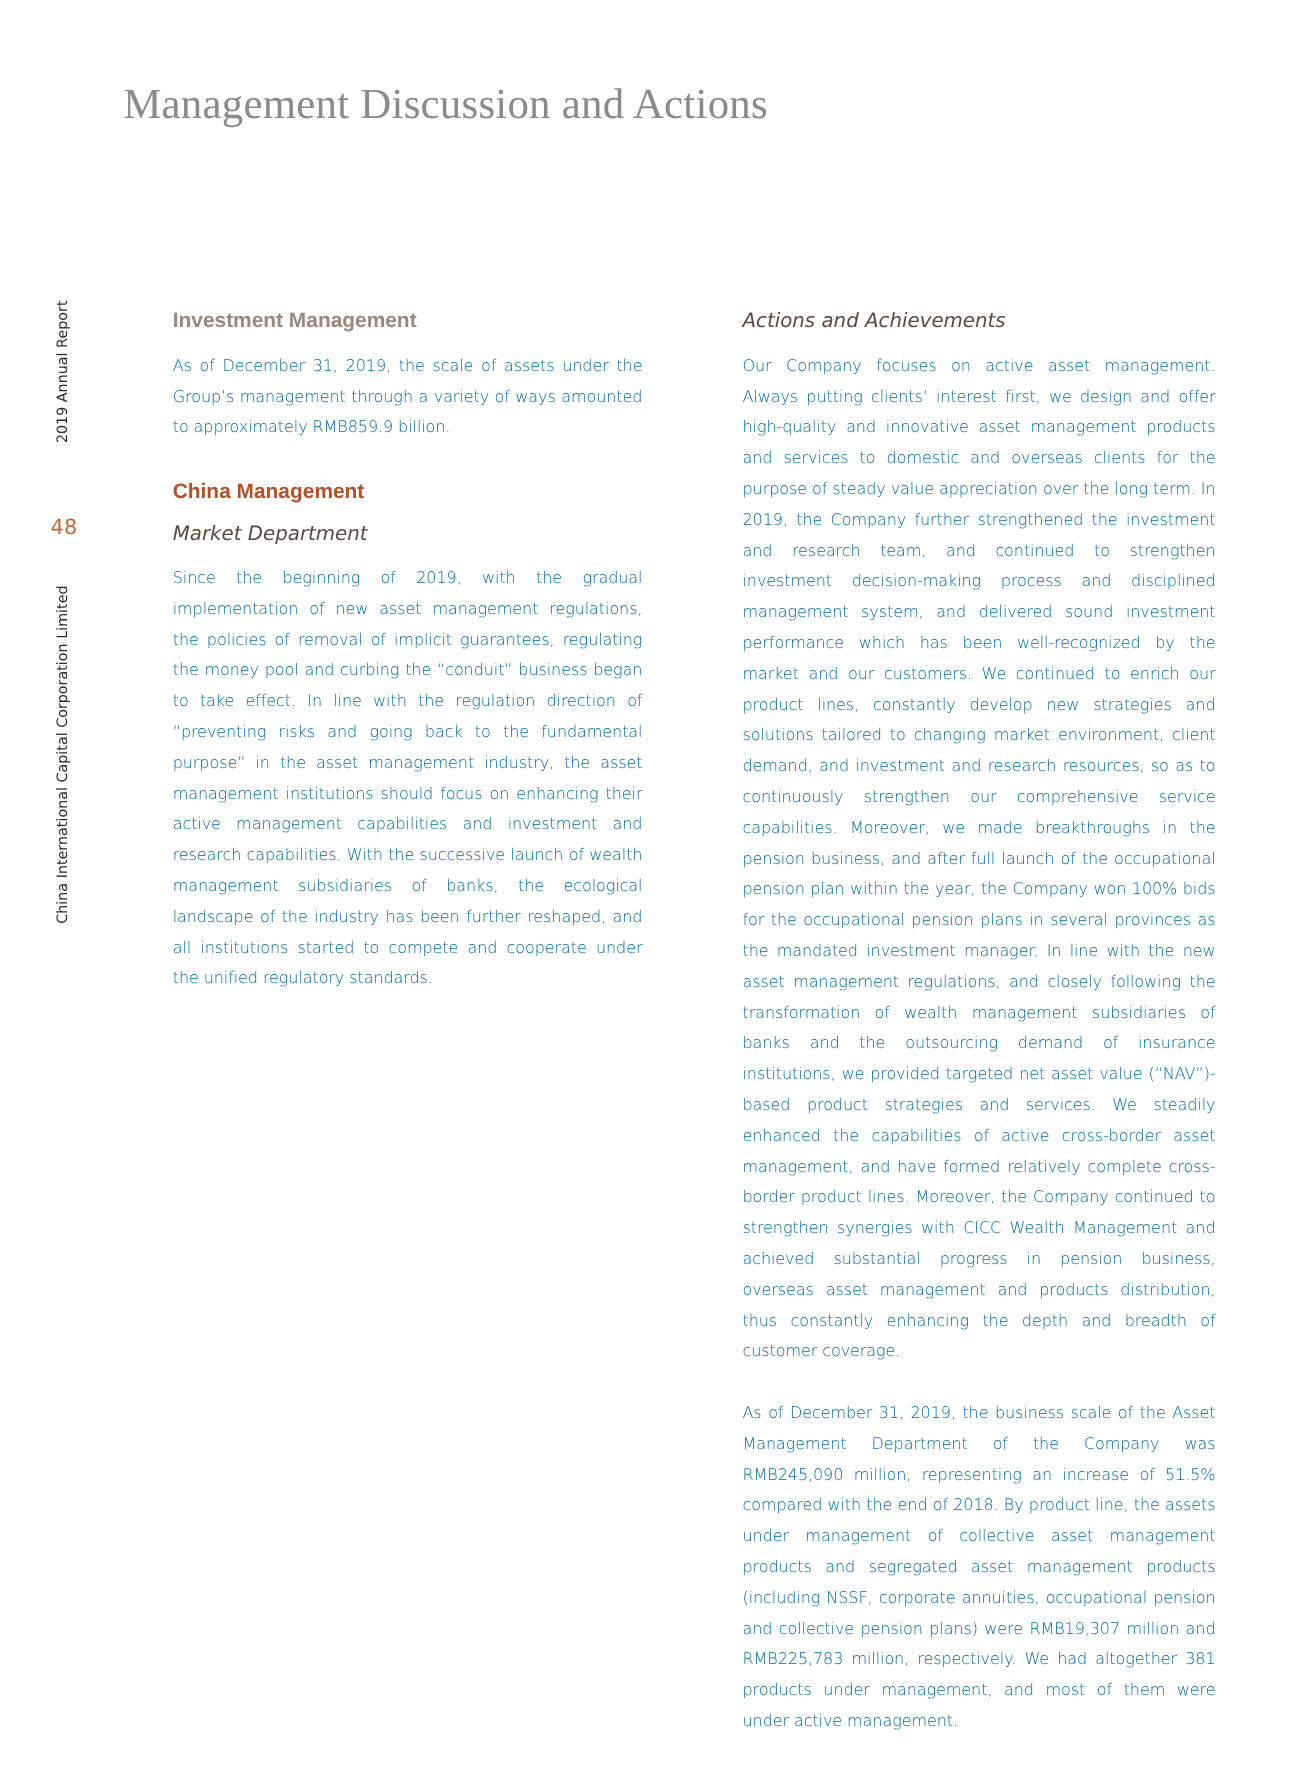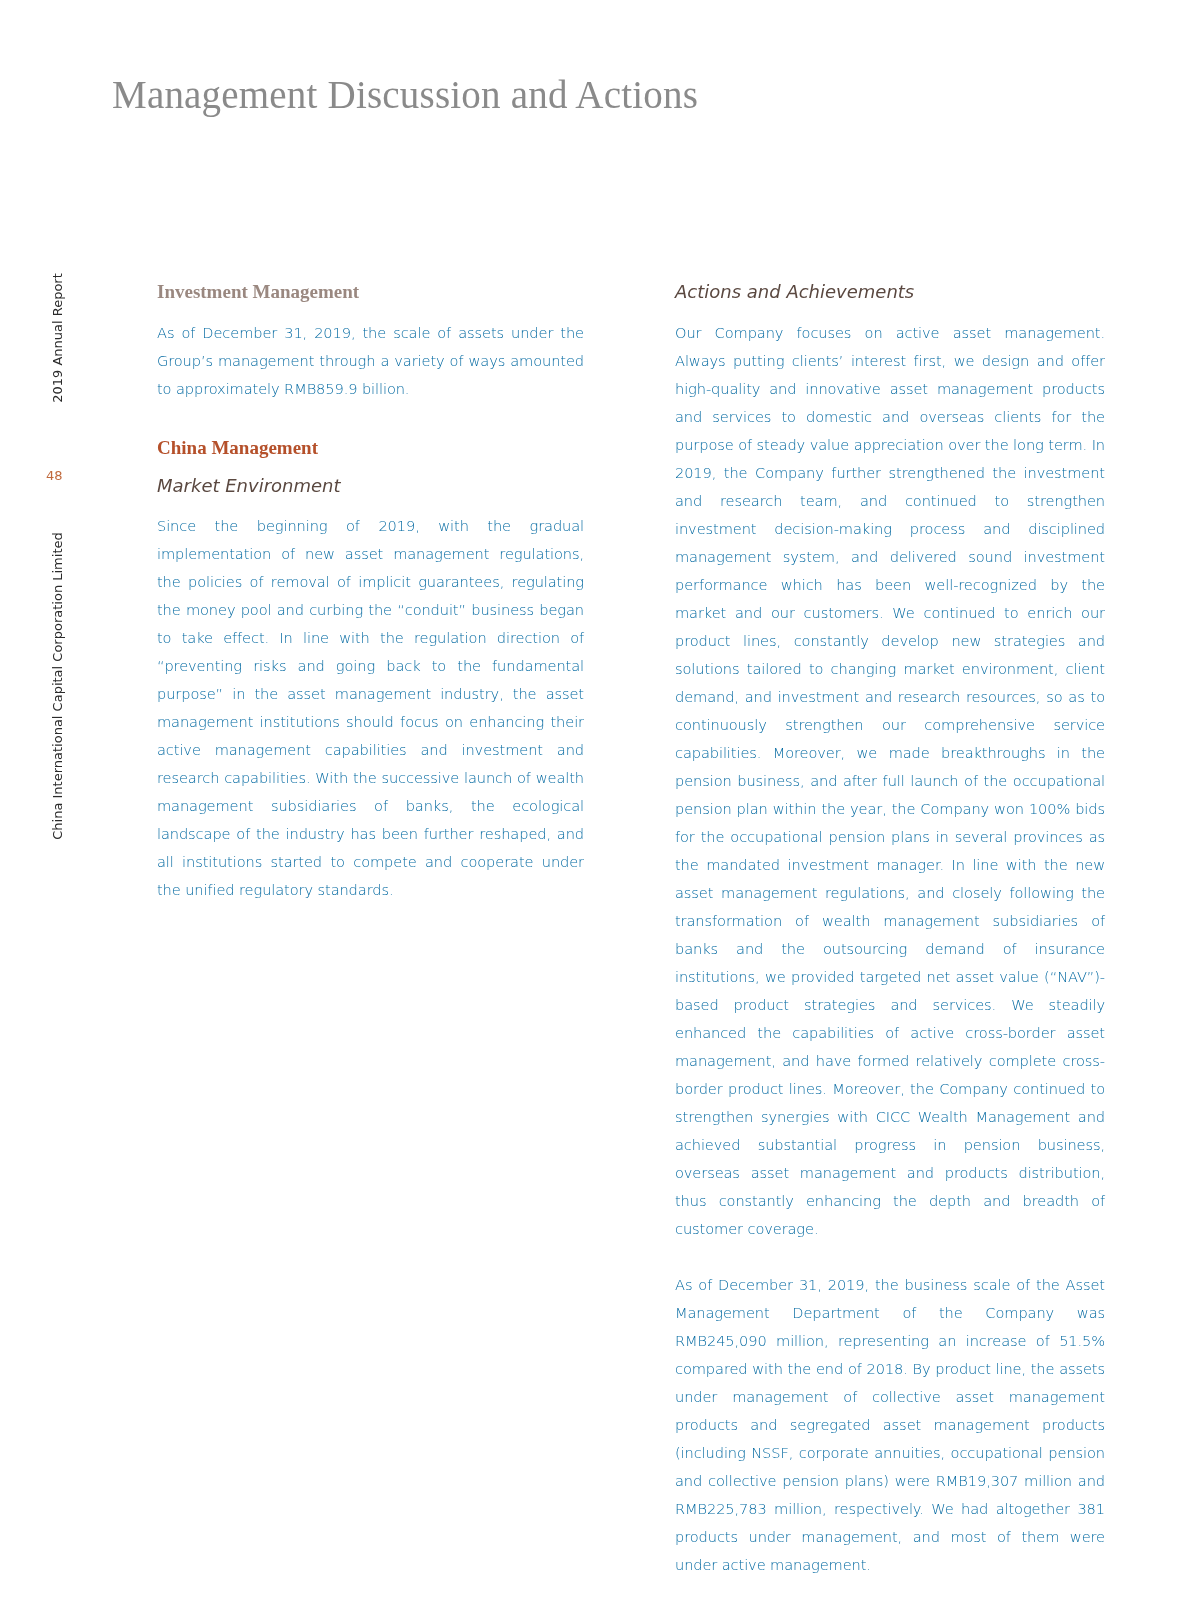--- a/index.html
+++ b/index.html
@@ -54,33 +54,33 @@
       left: 0;
       top: 260px;
       width: 30px;
       height: 312px;
     }
     .page-number {
       position: absolute;
       left: 46px;
       top: 468px;
       font-family: "DejaVu Sans", sans-serif;
-      font-size: 13px;
+      font-size: 19px;
       color: #c0693c;
     }
     .col {
       position: absolute;
       top: 280px;
       font-family: "DejaVu Sans", sans-serif;
       color: #3a3a3a;
     }
     .col-left { left: 157px; width: 427px; }
     .col-right { left: 675px; width: 430px; }
     .h-section {
-      font-family: Liberation Serif, serif;
+      font-family: Liberation Sans, sans-serif;
       font-size: 19px;
       font-weight: bold;
       margin: 0;
       line-height: 24px;
     }
     .h-invest { color: #9a8880; }
     .h-asset { color: #b5502a; }
     .h-sub {
       font-family: "DejaVu Sans", sans-serif;
       font-size: 18px;
@@ -117,21 +117,21 @@
 <div class="page-number">48</div>
 
 <div class="col col-left">
   <section>
     <h2 class="h-section h-invest" style="margin-bottom:15px;">Investment Management</h2>
     <p class="body">As of December 31, 2019, the scale of assets under the Group’s management through a variety of ways amounted to approximately RMB859.9 billion.</p>
   </section>
 
   <section style="margin-top:33px;">
     <h2 class="h-section h-asset" style="margin-bottom:14px;">China Management</h2>
-    <h3 class="h-sub" style="margin-bottom:14px;">Market Environment</h3>
+    <h3 class="h-sub" style="margin-bottom:14px;">Market Department</h3>
     <p class="body">Since the beginning of 2019, with the gradual implementation of new asset management regulations, the policies of removal of implicit guarantees, regulating the money pool and curbing the “conduit” business began to take effect. In line with the regulation direction of “preventing risks and going back to the fundamental purpose” in the asset management industry, the asset management institutions should focus on enhancing their active management capabilities and investment and research capabilities. With the successive launch of wealth management subsidiaries of banks, the ecological landscape of the industry has been further reshaped, and all institutions started to compete and cooperate under the unified regulatory standards.</p>
   </section>
 </div>
 
 <div class="col col-right">
   <section>
     <h3 class="h-sub" style="margin-bottom:15px;">Actions and Achievements</h3>
     <p class="body">Our Company focuses on active asset management. Always putting clients’ interest first, we design and offer high-quality and innovative asset management products and services to domestic and overseas clients for the purpose of steady value appreciation over the long term. In 2019, the Company further strengthened the investment and research team, and continued to strengthen investment decision-making process and disciplined management system, and delivered sound investment performance which has been well-recognized by the market and our customers. We continued to enrich our product lines, constantly develop new strategies and solutions tailored to changing market environment, client demand, and investment and research resources, so as to continuously strengthen our comprehensive service capabilities. Moreover, we made breakthroughs in the pension business, and after full launch of the occupational pension plan within the year, the Company won 100% bids for the occupational pension plans in several provinces as the mandated investment manager. In line with the new asset management regulations, and closely following the transformation of wealth management subsidiaries of banks and the outsourcing demand of insurance institutions, we provided targeted net asset value (“NAV”)-based product strategies and services. We steadily enhanced the capabilities of active cross-border asset management, and have formed relatively complete cross-border product lines. Moreover, the Company continued to strengthen synergies with CICC Wealth Management and achieved substantial progress in pension business, overseas asset management and products distribution, thus constantly enhancing the depth and breadth of customer coverage.</p>
     <p class="body" style="margin-top:28px;">As of December 31, 2019, the business scale of the Asset Management Department of the Company was RMB245,090 million, representing an increase of 51.5% compared with the end of 2018. By product line, the assets under management of collective asset management products and segregated asset management products (including NSSF, corporate annuities, occupational pension and collective pension plans) were RMB19,307 million and RMB225,783 million, respectively. We had altogether 381 products under management, and most of them were under active management.</p>
   </section>

